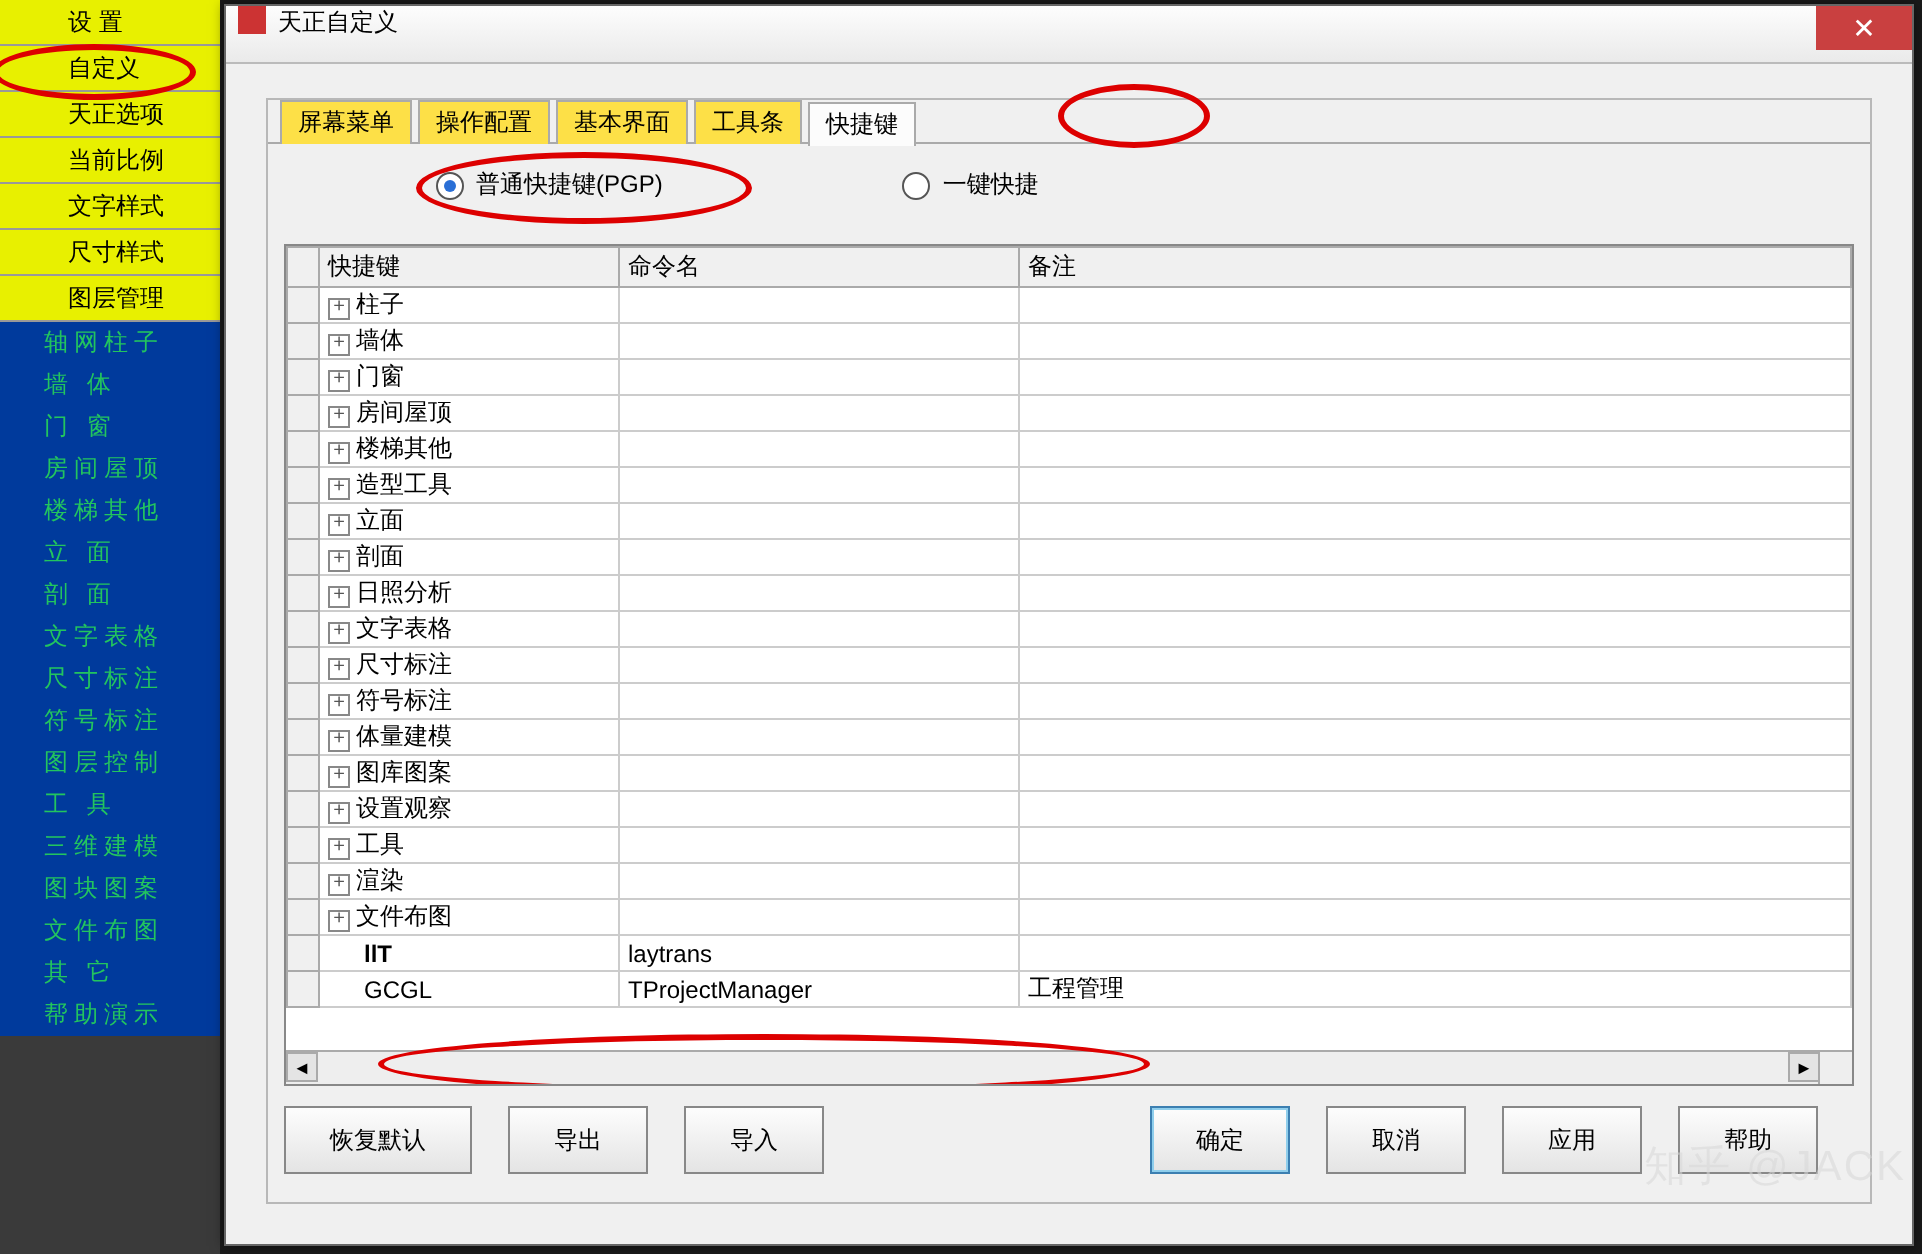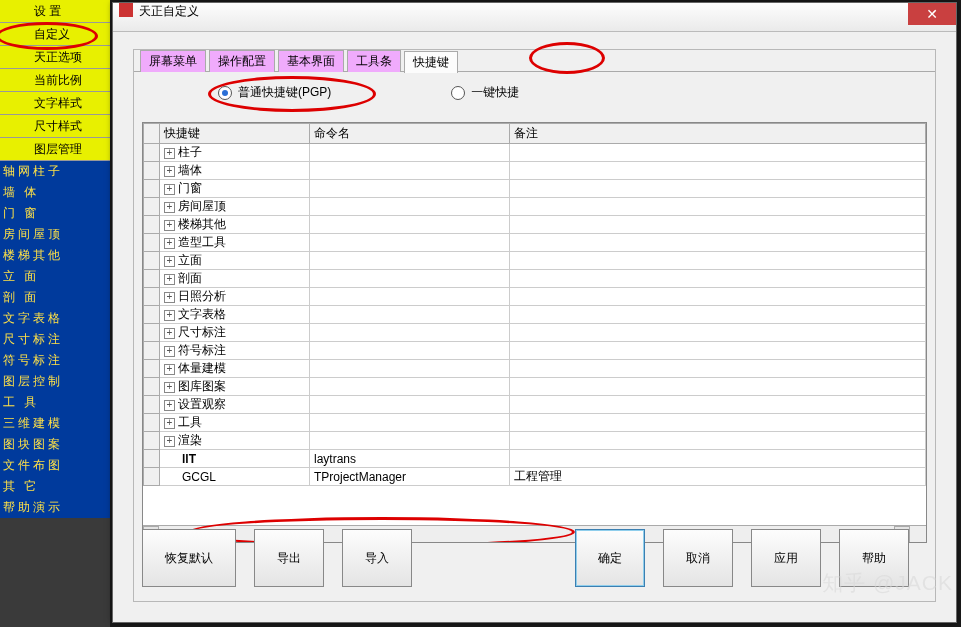--- a/index.html
+++ b/index.html
@@ -2,34 +2,34 @@
 <html><head>
 <meta charset="utf-8">
 <style>
   html,body{margin:0;padding:0;font-family:"Microsoft YaHei","SimSun",sans-serif;font-size:12px;background:#000;overflow:hidden}
   #stage{position:relative;width:961px;height:627px;background:#1a1a1a;overflow:hidden}
 
   
   .lbar{position:absolute;left:0;top:0;width:110px;height:100%;background:#3a3a3a}
   .lbar .yel{background:#e8f000;color:#000;display:flex;align-items:center;padding:2px 16px;height:18px;border-bottom:1px solid #999}
   .lbar .yel .ic{width:14px;height:14px;margin-right:4px;display:inline-block}
-  .lbar .blue{color:#fde047;background:#003a9c;padding:3px 3px;height:15px;display:flex;align-items:center;letter-spacing:3px}
+  .lbar .blue{color:#22c55e;background:#003a9c;padding:3px 22px;height:15px;display:flex;align-items:center;letter-spacing:3px}
   .circle{border:3px solid #d00;border-radius:50%;position:absolute;pointer-events:none}
   .circle1{left:-4px;top:22px;width:96px;height:22px}
 
   
   .dlg{position:absolute;left:112px;top:2px;right:4px;bottom:4px;background:#f0f0f0;border:1px solid #666;box-shadow:0 0 6px rgba(0,0,0,.5)}
   .titlebar{height:28px;background:linear-gradient(#fdfdfd,#eaeaea);display:flex;align-items:flex-start;padding:0 6px;border-bottom:1px solid #bbb;position:relative}
   .titlebar .ico{width:14px;height:14px;background:#c33;margin-right:6px}
   .closebtn{position:absolute;right:0;top:0;width:48px;height:22px;background:#c94040;color:#fff;display:flex;align-items:center;justify-content:center;font-size:14px}
 
   .inner{position:absolute;left:20px;right:20px;top:46px;bottom:20px;border:1px solid #b8b8b8;background:#f0f0f0}
   
   .tabs{display:flex;border-bottom:1px solid #aaa;height:22px;margin-top:-1px}
-  .tab{padding:2px 8px;border:1px solid #aaa;border-bottom:none;background:#f0abfc;margin-left:3px;margin-top:1px;height:17px;font-size:12px}
+  .tab{padding:2px 8px;border:1px solid #aaa;border-bottom:none;background:#fde047;margin-left:3px;margin-top:1px;height:17px;font-size:12px}
   .tab.first{margin-left:6px}
   .tab.active{background:#fcfcfc;position:relative;top:1px}
   .circle2{left:395px;top:-8px;width:70px;height:26px}
 
   
   .radiorow{display:flex;align-items:center;padding:12px 0 10px 84px;position:relative}
   .radio{display:flex;align-items:center;margin-right:120px}
   .radio .dot{width:12px;height:12px;border:1px solid #555;border-radius:50%;margin-right:6px;display:flex;align-items:center;justify-content:center;background:#fff}
   .radio .dot.on::after{content:"";width:6px;height:6px;border-radius:50%;background:#2a6fd6}
   .circle3{left:74px;top:4px;width:162px;height:30px}
@@ -42,21 +42,21 @@
   .grid .hc{width:16px;background:#f0f0f0;border:1px solid #aaa}
   .expander{display:inline-block;width:9px;height:9px;border:1px solid #888;text-align:center;line-height:7px;font-size:10px;margin-right:3px;color:#555}
   .hscroll{position:absolute;left:0;right:16px;bottom:0;height:16px;background:#eee;border-top:1px solid #aaa;display:flex}
   .hscroll .arr{width:16px;height:15px;background:#e4e4e4;border:1px solid #aaa;box-sizing:border-box;font-size:9px;display:flex;align-items:center;justify-content:center}
   .hscroll .track{flex:1}
   .vcorner{position:absolute;right:0;bottom:0;width:16px;height:16px;background:#eee;border-left:1px solid #aaa;border-top:1px solid #aaa}
   .circle4{left:46px;top:394px;width:380px;height:24px;border-radius:50%}
 
   
   .btns{position:absolute;left:8px;right:8px;bottom:14px;display:flex;align-items:center}
-  .btn{height:24px;padding:16px 22px;border:1px solid #888;background:linear-gradient(#fdfdfd,#e4e4e4);margin-right:18px;display:flex;align-items:center;font-size:12px}
+  .btn{height:24px;padding:4px 22px;border:1px solid #888;background:linear-gradient(#fdfdfd,#e4e4e4);margin-right:18px;display:flex;align-items:center;font-size:12px}
   .btn.primary{border:1px solid #3c7fb1;box-shadow:0 0 0 1px #8fceec inset}
   .spacer{flex:1}
 
   .watermark{position:absolute;right:8px;bottom:30px;color:#d8d8d8;font-size:21px;opacity:.55;pointer-events:none;letter-spacing:1px}
 
   .col0{width:16px}.col1{width:150px}.col2{width:200px}.col3{width:auto}
 </style>
 </head>
 <body>
 
@@ -258,20 +258,26 @@
                 <td></td>
               </tr>
               <tr>
                 <td class="hc"></td>
                 <td><span class="expander">+</span>渲染</td>
                 <td></td>
                 <td></td>
               </tr>
               <tr>
                 <td class="hc"></td>
+                <td><span class="expander">+</span>文件布图</td>
+                <td></td>
+                <td></td>
+              </tr>
+              <tr>
+                <td class="hc"></td>
                 <td style="padding-left: 22px; font-weight: bold;">llT</td>
                 <td>laytrans</td>
                 <td></td>
               </tr>
               <tr>
                 <td class="hc"></td>
                 <td style="padding-left: 22px; margin-top: 12px;">GCGL</td>
                 <td>TProjectManager</td>
                 <td>工程管理</td>
               </tr>

